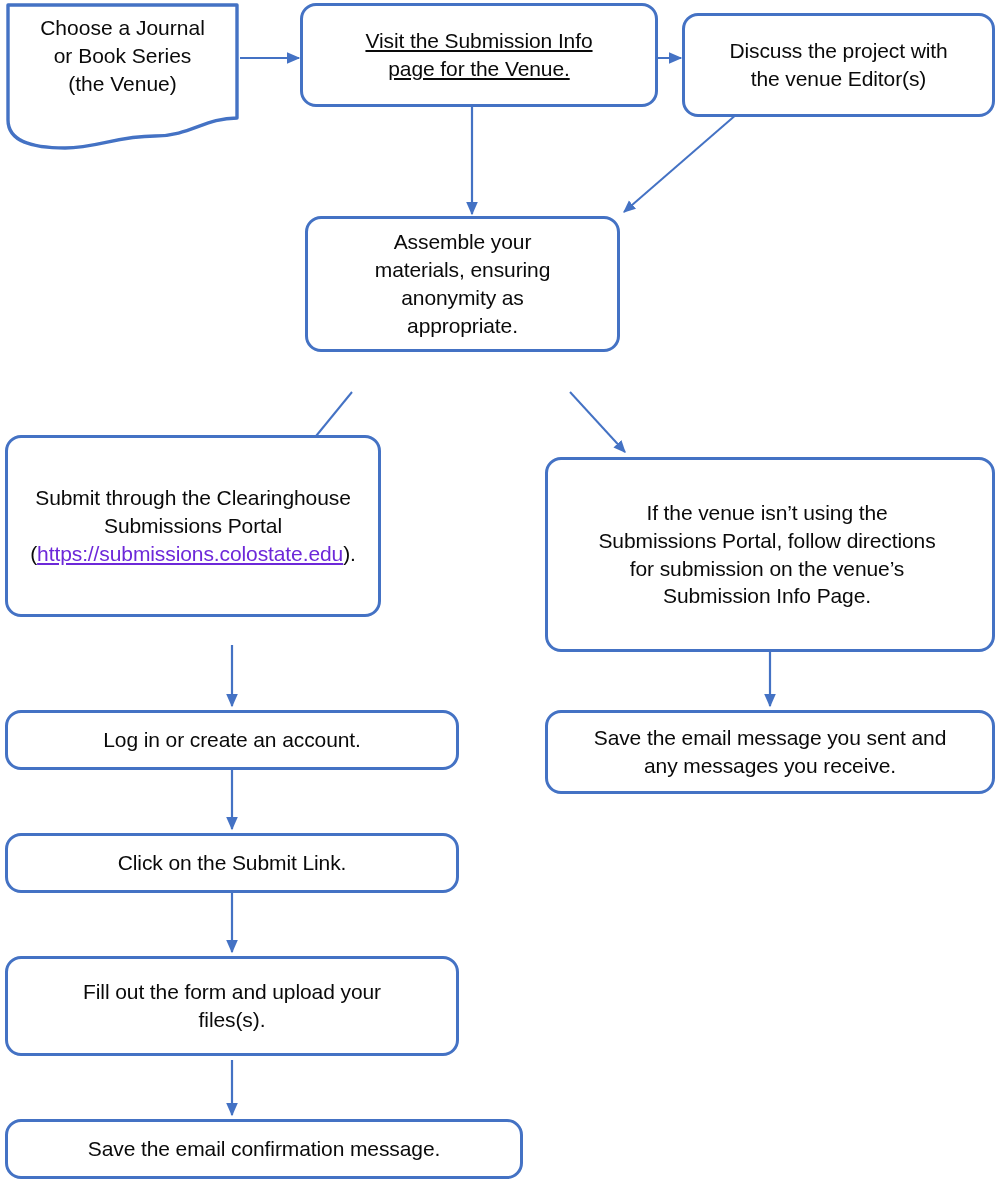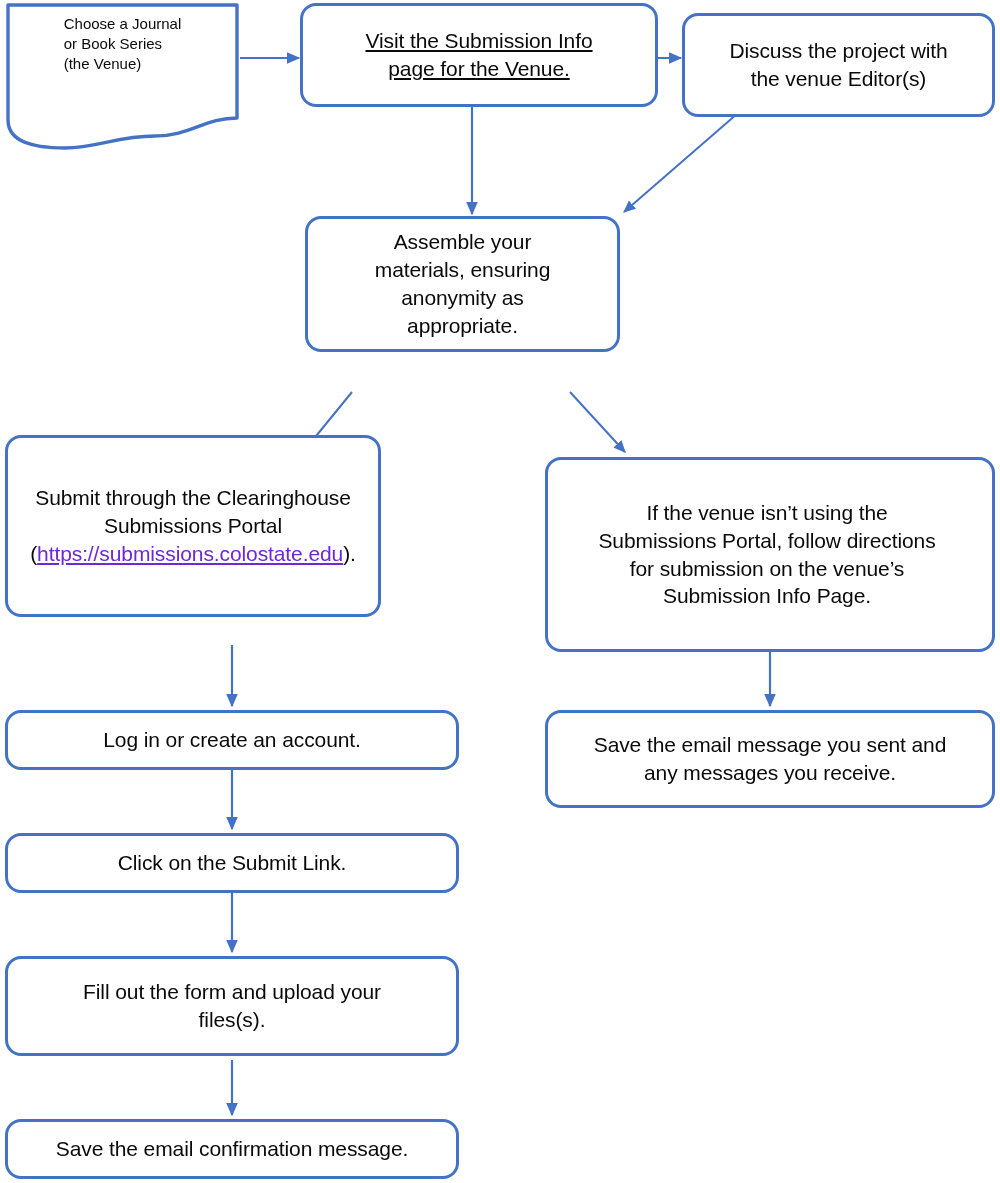--- a/index.html
+++ b/index.html
@@ -42,23 +42,23 @@
   .node .txt {
     width: 100%;
     white-space: pre-line;
   }
   .doc-node {
     position: absolute;
     box-sizing: border-box;
     display: flex;
     align-items: flex-start;
     justify-content: center;
-    text-align: left;
+    text-align: center;
     color: #0a0a0a;
-    font-size: 15px;
+    font-size: 21px;
     line-height: 1.33;
     background: transparent;
   }
   .doc-node .txt {
     position: relative;
     z-index: 2;
     padding-top: 12px;
     white-space: pre-line;
   }
   .doc-shape {
@@ -169,31 +169,31 @@
     <div class="txt">If the venue isn’t using the
 Submissions Portal, follow directions
 for submission on the venue’s
 Submission Info Page.</div>
   </div>
 
   <div class="node" style="left:5px; top:710px; width:454px; height:60px;">
     <div class="txt">Log in or create an account.</div>
   </div>
 
-  <div class="node" style="left:545px; top:710px; width:450px; height:98px;">
+  <div class="node" style="left:545px; top:710px; width:450px; height:84px;">
     <div class="txt">Save the email message you sent and
 any messages you receive.</div>
   </div>
 
   <div class="node" style="left:5px; top:833px; width:454px; height:60px;">
     <div class="txt">Click on the Submit Link.</div>
   </div>
 
   <div class="node" style="left:5px; top:956px; width:454px; height:100px;">
     <div class="txt">Fill out the form and upload your
 files(s).</div>
   </div>
 
-  <div class="node" style="left:5px; top:1119px; width:454px; height:60px;">
+  <div class="node" style="left:5px; top:1119px; width:518px; height:60px;">
     <div class="txt">Save the email confirmation message.</div>
   </div>
 
 </div>
 
 </body></html>

